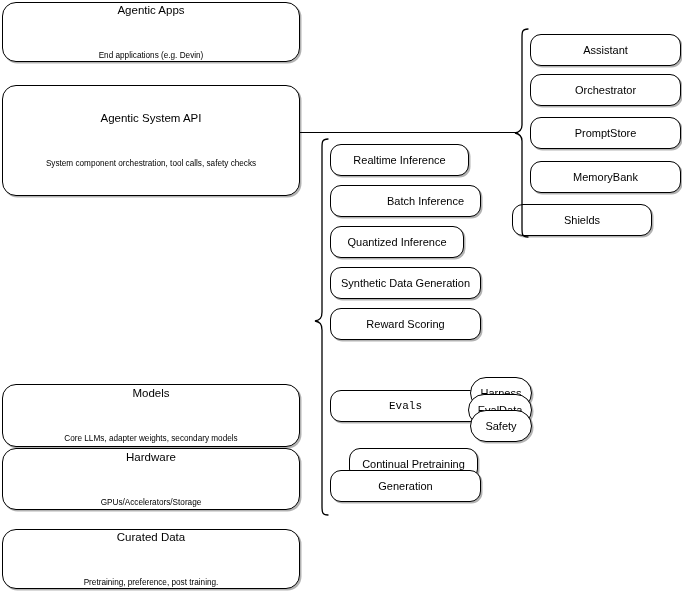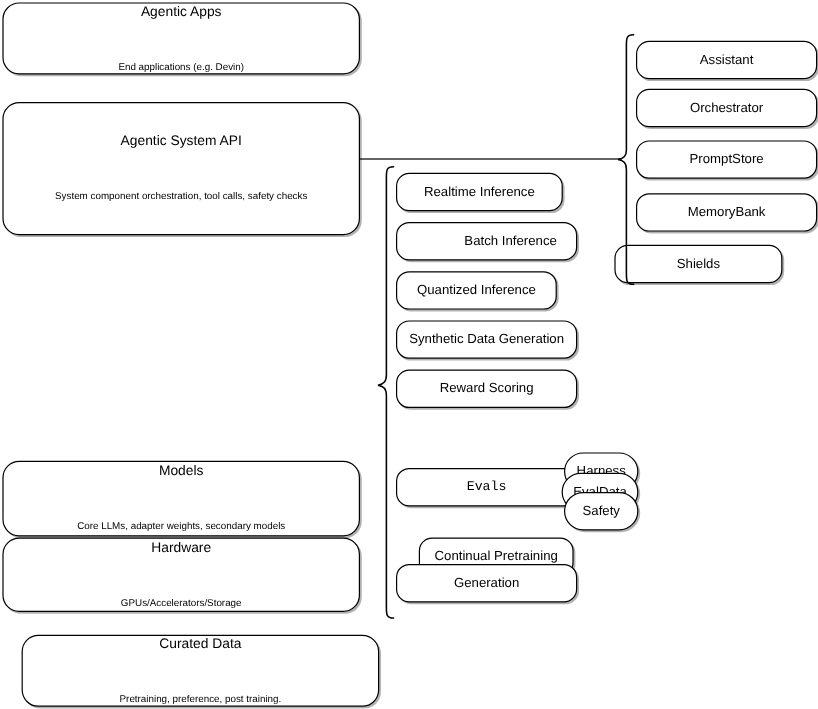--- a/index.html
+++ b/index.html
@@ -110,21 +110,21 @@
   <div class="box stack-box" style="left:2px; top:368px; width:298px; height:63px;margin-top:16px;">
     <div class="title">Models</div>
     <div class="subtitle">Core LLMs, adapter weights, secondary models</div>
   </div>
 
   <div class="box stack-box" style="left:2px; top:448px; width:298px; height:62px;">
     <div class="title">Hardware</div>
     <div class="subtitle">GPUs/Accelerators/Storage</div>
   </div>
 
-  <div class="box stack-box" style="left:18px; top:529px; width:298px; height:60px;">
+  <div class="box stack-box" style="left:2px; top:529px; width:298px; height:60px;">
     <div class="title">Curated Data</div>
     <div class="subtitle">Pretraining, preference, post training.</div>
   </div>
 
   <div class="connector-line" style="left:300px; top:132px; width:218px;"></div>
 
   <div class="brace" style="left:514px; top:28px; width:16px; height:210px;">
     <svg width="16" height="210" viewBox="0 0 16 210">
       <path d="M14 1 C 8 1, 8 4, 8 10 L 8 97 C 8 102, 6 104, 1 105 C 6 106, 8 108, 8 113 L 8 200 C 8 206, 8 209, 14 209" fill="none" stroke="#000000" stroke-width="1.3" stroke-linecap="round"></path>
     </svg>

